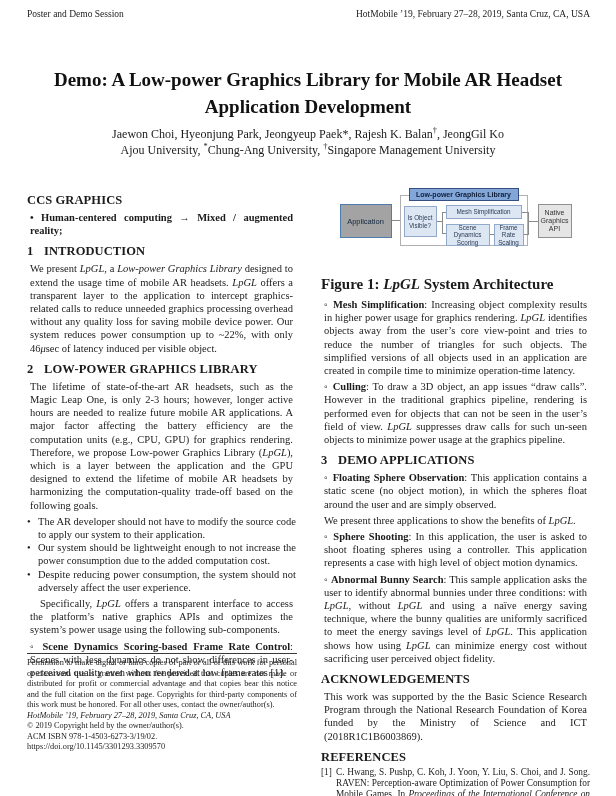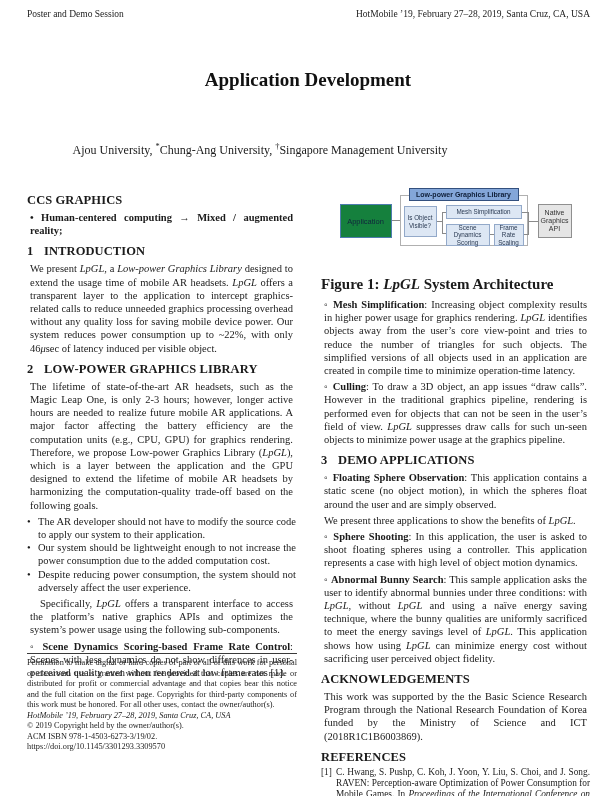--- a/index.html
+++ b/index.html
@@ -10,21 +10,21 @@
   .runhead {
     position:absolute; top:9px; left:27px; width:563px;
     display:flex; justify-content:space-between;
     font-size:9.5px; color:#222;
   }
   .title {
     position:absolute; top:66px; left:0; width:616px;
     text-align:center; font-weight:bold; font-size:19px; line-height:27px; color:#111;
   }
   .authors { position:absolute; top:126px; left:0; width:616px; text-align:center; font-size:12px; }
-  .affils  { position:absolute; top:142px; left:0; width:520px; text-align:center; font-size:12px; }
+  .affils  { position:absolute; top:142px; left:0; width:520px; text-align:center; font-size:12px;padding-left:48px; }
   .cols { position:absolute; top:186px; left:27px; width:563px; display:flex; gap:25px; }
   .col { width:269px; }
   .sec-heading { font-weight:bold; font-size:12.5px; margin:7px 0 2px 0; letter-spacing:0.1px; }
   .sec-heading .hnum { display:inline-block; min-width:17px; }
   .para { margin:3px; font-size:10.5px; line-height:13.2px; text-align:justify; }
   .para.indent { text-indent:10px; }
   .bullet { display:flex; font-size:10.5px; line-height:13.2px; }
   .bullet .marker { width:11px; flex:0 0 11px; }
   .bullet .btext { text-align:justify; }
   .it { font-style:italic; }
@@ -59,23 +59,25 @@
 <body>
 
 <div class="page">
 
   <div class="runhead">
     <span>Poster and Demo Session</span>
     <span>HotMobile ’19, February 27–28, 2019, Santa Cruz, CA, USA</span>
   </div>
 
   <div class="title">
+    <div>Demo: A Low-power Graphics Library for Mobile AR Headset</div>
     <div>Application Development</div>
   </div>
 
+  <div class="authors"><span>Jaewon Choi, Hyeonjung Park, Jeongyeup Paek*, Rajesh K. Balan</span><span class="sup">†</span><span>, JeongGil Ko</span></div>
   <div class="affils"><span>Ajou University, </span><span class="sup">*</span><span>Chung-Ang University, </span><span class="sup">†</span><span>Singapore Management University</span></div>
 
   <div class="cols">
     <div class="col">
       <div>
           <div class="sec-heading"><span>CCS GRAPHICS</span></div>
           <p class="para"><span class="bd">• Human-centered computing → Mixed / augmented reality;</span></p>
           <div class="sec-heading"><span class="hnum">1</span><span>INTRODUCTION</span></div>
           <p class="para"><span>We present </span><span class="it">LpGL</span><span>, a </span><span class="it">Low-power Graphics Library</span><span> designed to extend the usage time of mobile AR headsets. </span><span class="it">LpGL</span><span> offers a transparent layer to the application to intercept graphics-related calls to reduce unneeded graphics processing overhead without any quality loss for saving mobile device power. Our system reduces power consumption up to ~22%, with only 46</span><span class="it">μ</span><span>sec of latency induced per visible object.</span></p>
           <div class="sec-heading"><span class="hnum">2</span><span>LOW-POWER GRAPHICS LIBRARY</span></div>
@@ -95,21 +97,21 @@
             </div>
           </div>
           <p class="para indent"><span>Specifically, </span><span class="it">LpGL</span><span> offers a transparent interface to access the platform’s native graphics APIs and optimizes the system’s power usage using the following sub-components.</span></p>
           <p class="para"><span>◦ </span><span class="bd">Scene Dynamics Scoring-based Frame Rate Control</span><span>: Scenes with less dynamics do not show differences in user-perceived quality even when rendered at low frame rates [1].</span></p>
         </div>
     </div>
 
     <div class="col">
       <div class="figwrap">
         <div class="fig">
-          <div class="fbox f-app" style="left: 0px; top: 16px; width: 52px; height: 34px; background-color: #15803d; border-color: rgb(78, 124, 174);">
+          <div class="fbox f-app" style="left: 0px; top: 16px; width: 52px; height: 34px; background-color: #a3a3a3; border-color: rgb(78, 124, 174);">
             <span class="lbl">Application</span>
           </div>
           <div class="fline" style="left:52px; top:32px; width:12px; height:1px;"></div>
 
           <div class="fbox f-group" style="left:60px; top:7px; width:128px; height:51px;"></div>
           <div class="fbox f-header" style="left: 69px; top: 0px; width: 110px; height: 13px; background-color: rgb(131, 166, 217); border-color: rgb(51, 80, 126);">
             <span class="lbl">Low-power Graphics Library</span>
           </div>
 
           <div class="fbox f-small" style="left: 64px; top: 18px; width: 33px; height: 31px; background-color: rgb(221, 231, 244); border-color: rgb(147, 169, 201);">

